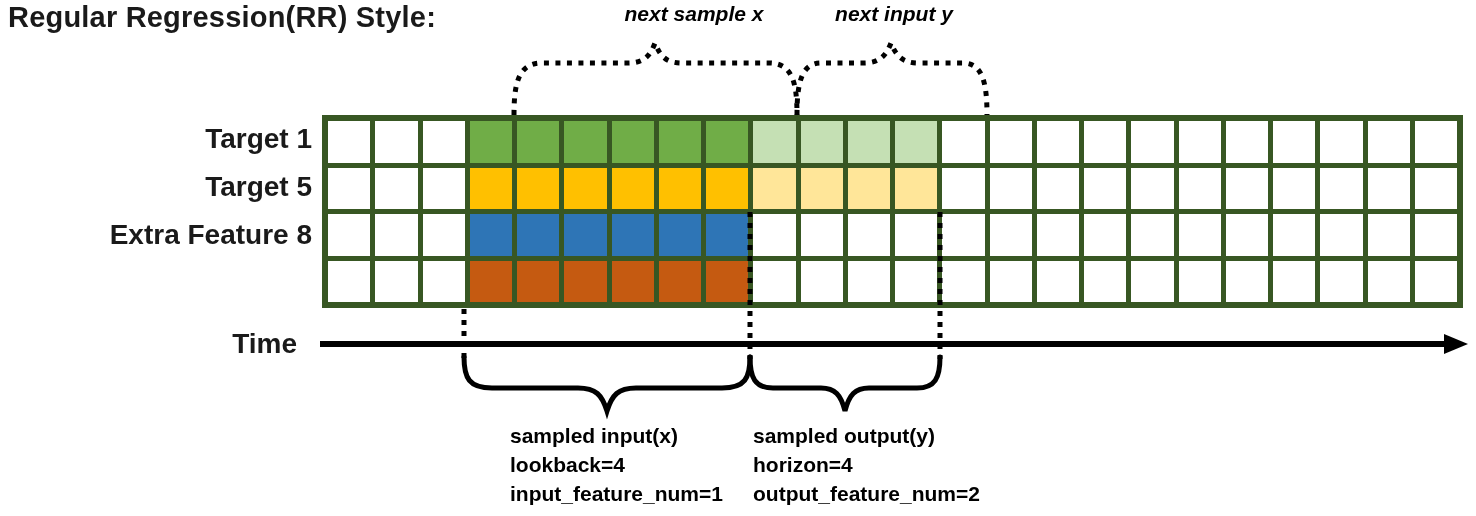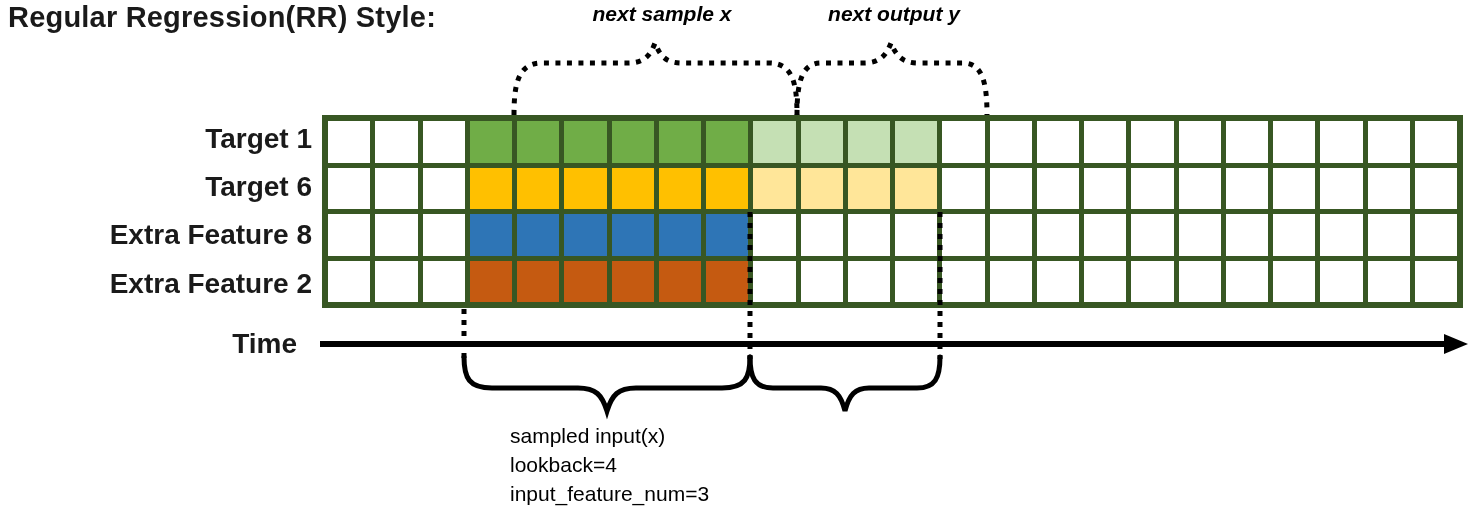--- a/index.html
+++ b/index.html
@@ -25,21 +25,21 @@
   .next-label {
     position: absolute;
     top: 2px;
     transform: translateX(-50%);
     font-size: 21px;
     font-style: italic;
     font-weight: 600;
     color: #000000;
     white-space: nowrap;
   }
-  .next-label.x { left: 662px; }
+  .next-label.x { left: 694px; }
   .next-label.y { left: 894px; }
   .grid {
     position: absolute;
     left: 322px;
     top: 115px;
     width: 1141px;
     height: 193px;
     box-sizing: border-box;
     border: 6px solid #385723;
     background: #385723;
@@ -82,36 +82,36 @@
     top: 0;
     width: 1476px;
     height: 516px;
     pointer-events: none;
   }
   .bottom-text {
     position: absolute;
     top: 421px;
     font-size: 21px;
     line-height: 29px;
-    font-weight: 400;
+    font-weight: 700;
     color: #000000;
     white-space: nowrap;
   }
   .bottom-text.input { left: 510px; }
   .bottom-text.output { left: 753px; }
 </style>
 </head>
 <body>
 
 <div class="canvas">
 
   <div class="title">Regular Regression(RR) Style:</div>
 
   <div class="next-label x">next sample x</div>
-  <div class="next-label y">next output y</div>
+  <div class="next-label y">next input y</div>
 
   <div class="grid" style="border-color: rgb(56, 87, 35); background: rgb(56, 87, 35);">
       <div class="cell" style="background: rgb(255, 255, 255);"></div>
       <div class="cell" style="background: rgb(255, 255, 255);"></div>
       <div class="cell" style="background: rgb(255, 255, 255);"></div>
       <div class="cell" style="background: rgb(112, 173, 71);"></div>
       <div class="cell" style="background: rgb(112, 173, 71);"></div>
       <div class="cell" style="background: rgb(112, 173, 71);"></div>
       <div class="cell" style="background: rgb(112, 173, 71);"></div>
       <div class="cell" style="background: rgb(112, 173, 71);"></div>
@@ -199,23 +199,22 @@
       <div class="cell" style="background: rgb(255, 255, 255);"></div>
       <div class="cell" style="background: rgb(255, 255, 255);"></div>
       <div class="cell" style="background: rgb(255, 255, 255);"></div>
       <div class="cell" style="background: rgb(255, 255, 255);"></div>
       <div class="cell" style="background: rgb(255, 255, 255);"></div>
       <div class="cell" style="background: rgb(255, 255, 255);"></div>
       <div class="cell" style="background: rgb(255, 255, 255);"></div>
     </div>
 
   <div class="row-label r0">Target 1</div>
-  <div class="row-label r1">Target 6</div>
+  <div class="row-label r1">Target 5</div>
   <div class="row-label r2">Extra Feature 8</div>
-  <div class="row-label r3">Extra Feature 2</div>
 
   <div class="time-label">Time</div>
 
   <svg class="overlay" width="1476" height="516" viewBox="0 0 1476 516" xmlns="http://www.w3.org/2000/svg">
 
     <path d="M 514 115 C 514 84, 518 63, 542 63 L 628 63 C 644 63, 650 56, 655 43 C 660 56, 666 63, 682 63 L 769 63 C 793 63, 797 84, 797 115" fill="none" stroke="#000000" stroke-width="5" stroke-dasharray="5 6.5"></path>
 
     <path d="M 797 115 C 797 84, 801 63, 821 63 L 864 63 C 879 63, 886 56, 891 43 C 896 56, 903 63, 918 63 L 963 63 C 983 63, 987 84, 987 115" fill="none" stroke="#000000" stroke-width="5" stroke-dasharray="5 6.5"></path>
 
     <line x1="464" y1="309" x2="464" y2="359" stroke="#000000" stroke-width="5" stroke-dasharray="5 6"></line>
@@ -226,17 +225,22 @@
     <polygon points="1444,334 1468,344 1444,354" fill="#000000"></polygon>
 
     <path d="M 464 357 C 464 378, 469 388, 492 388 L 578 388 C 596 388, 602 395, 607 411 C 612 395, 618 388, 636 388 L 722 388 C 745 388, 750 378, 750 357" fill="none" stroke="#000000" stroke-width="5" stroke-linecap="round"></path>
 
     <path d="M 750 357 C 750 378, 755 388, 773 388 L 821 388 C 835 388, 841 395, 845 411 C 849 395, 855 388, 869 388 L 917 388 C 935 388, 940 378, 940 357" fill="none" stroke="#000000" stroke-width="5" stroke-linecap="round"></path>
   </svg>
 
   <div class="bottom-text input">
     <div>sampled input(x)</div>
     <div>lookback=4</div>
-    <div>input_feature_num=3</div>
+    <div>input_feature_num=1</div>
   </div>
 
+  <div class="bottom-text output">
+    <div>sampled output(y)</div>
+    <div>horizon=4</div>
+    <div>output_feature_num=2</div>
+  </div>
 
 </div>
 
 </body></html>

